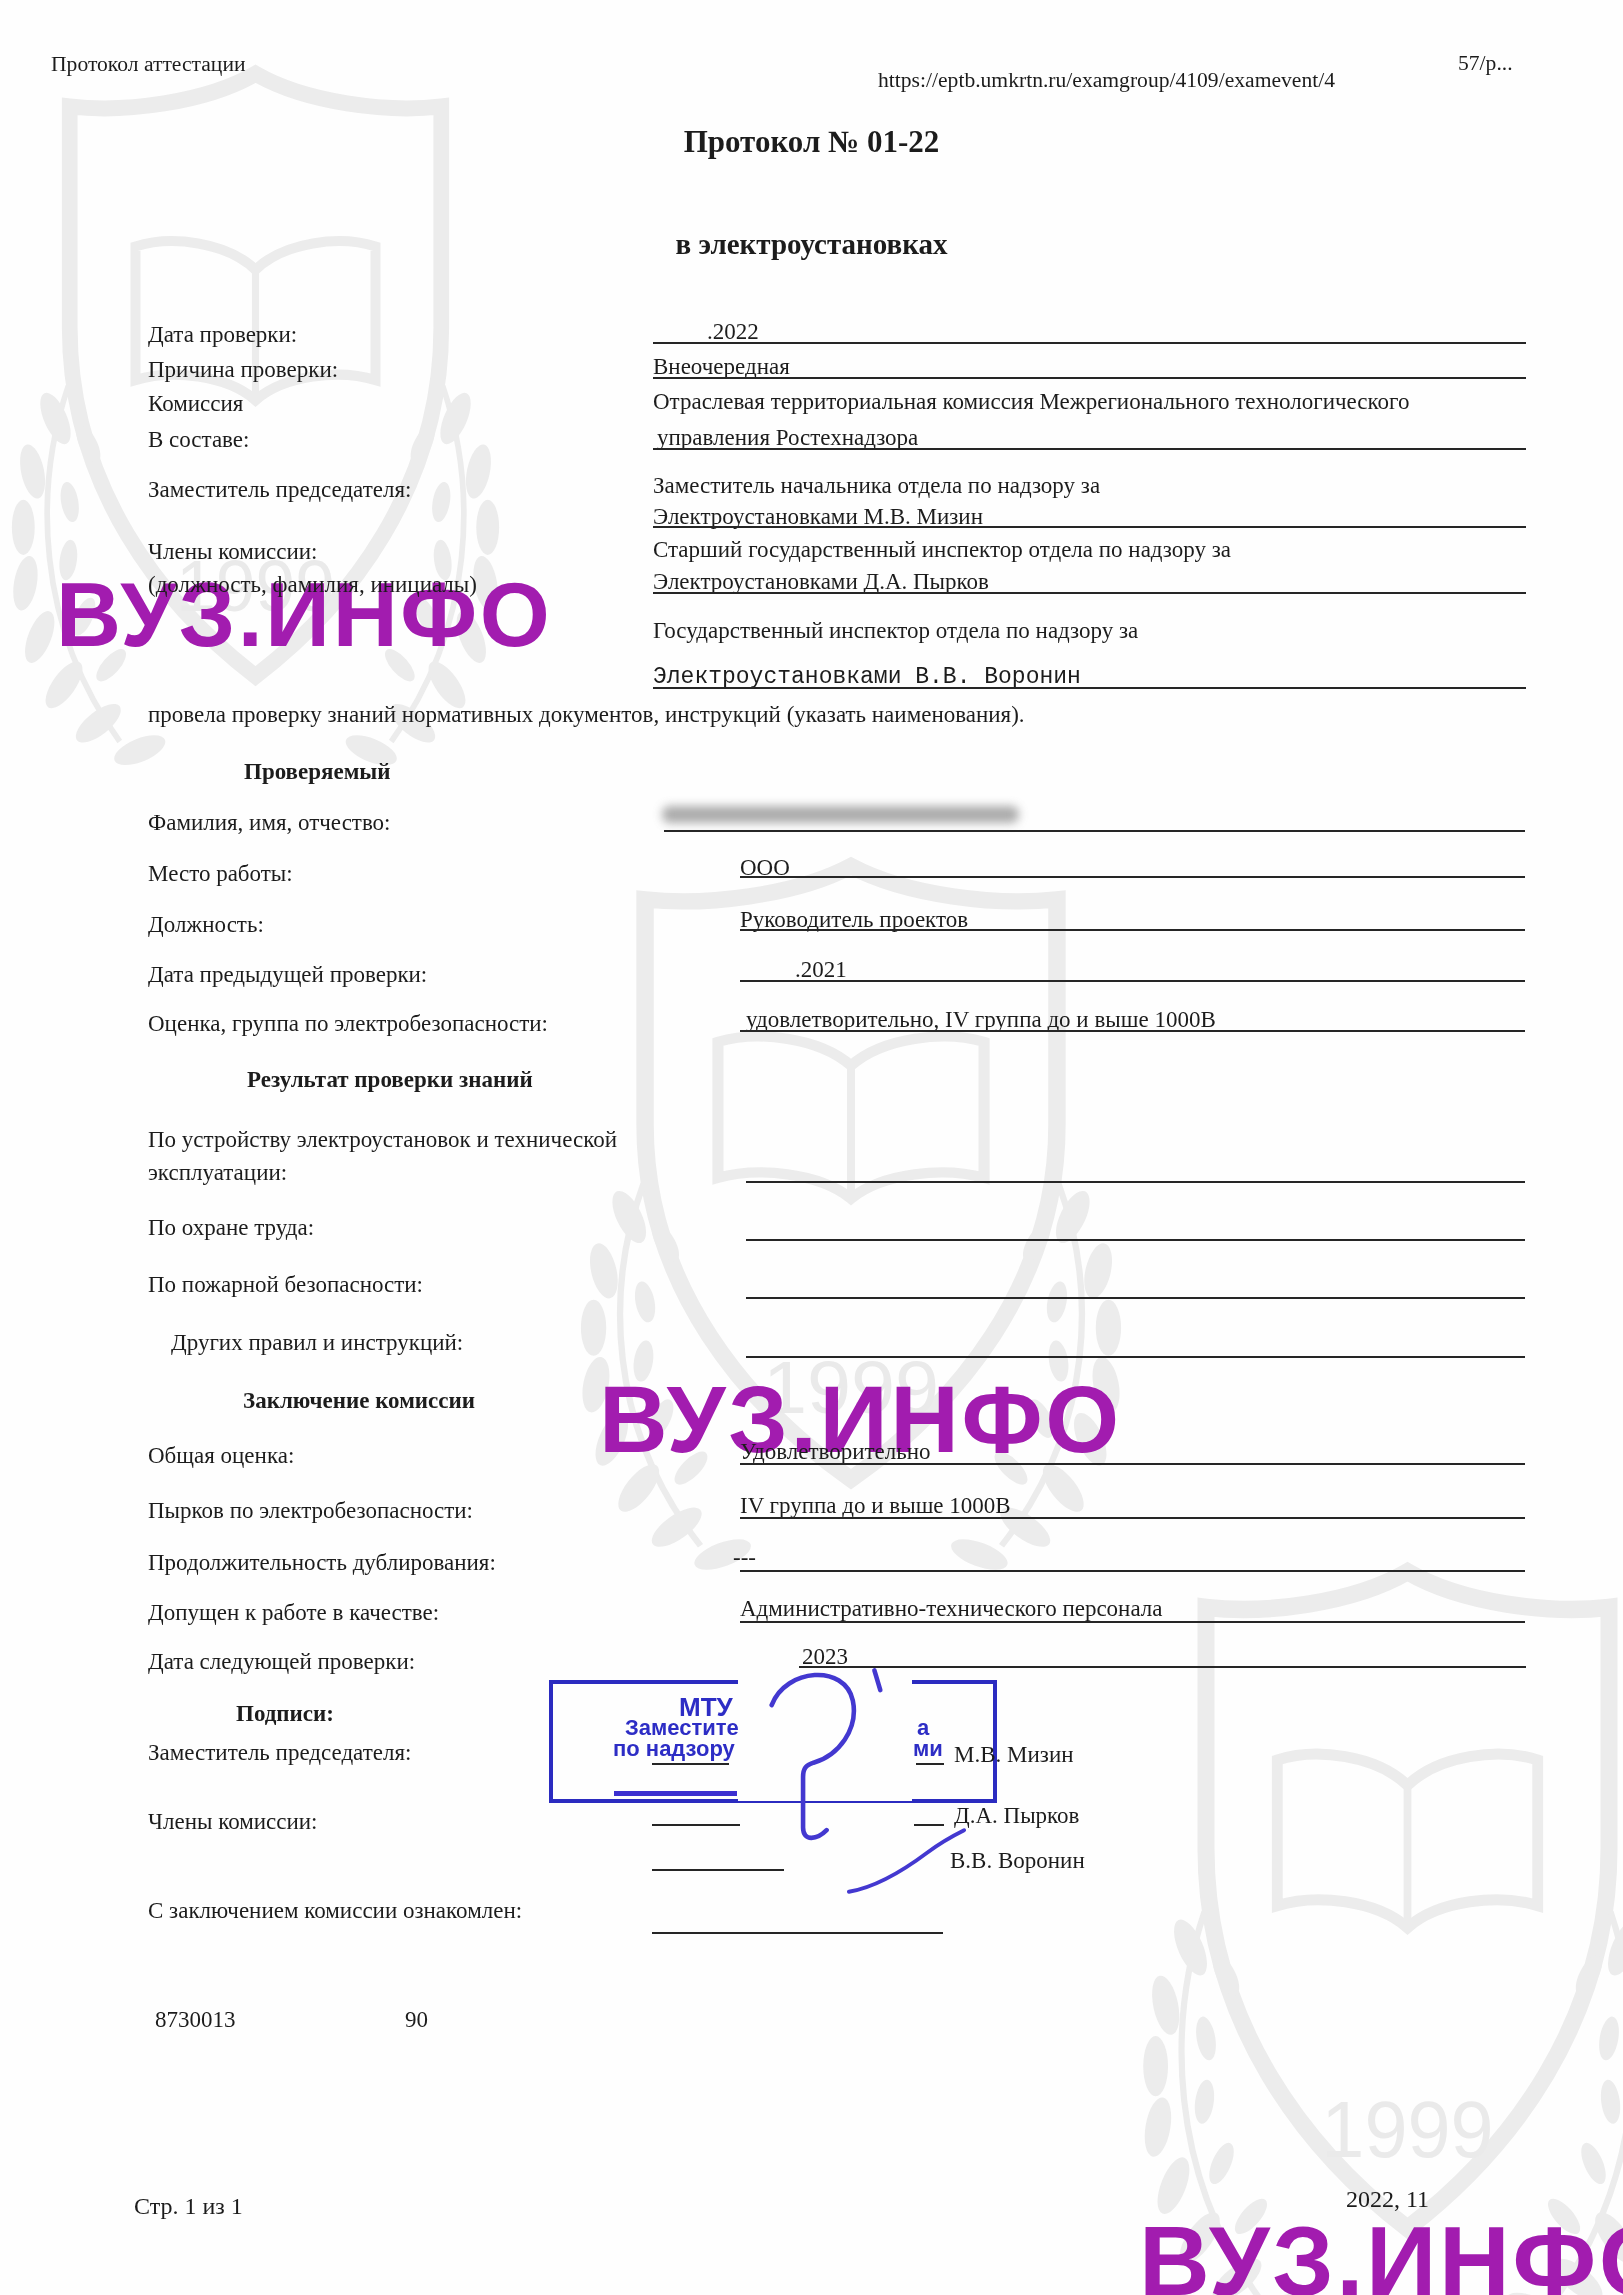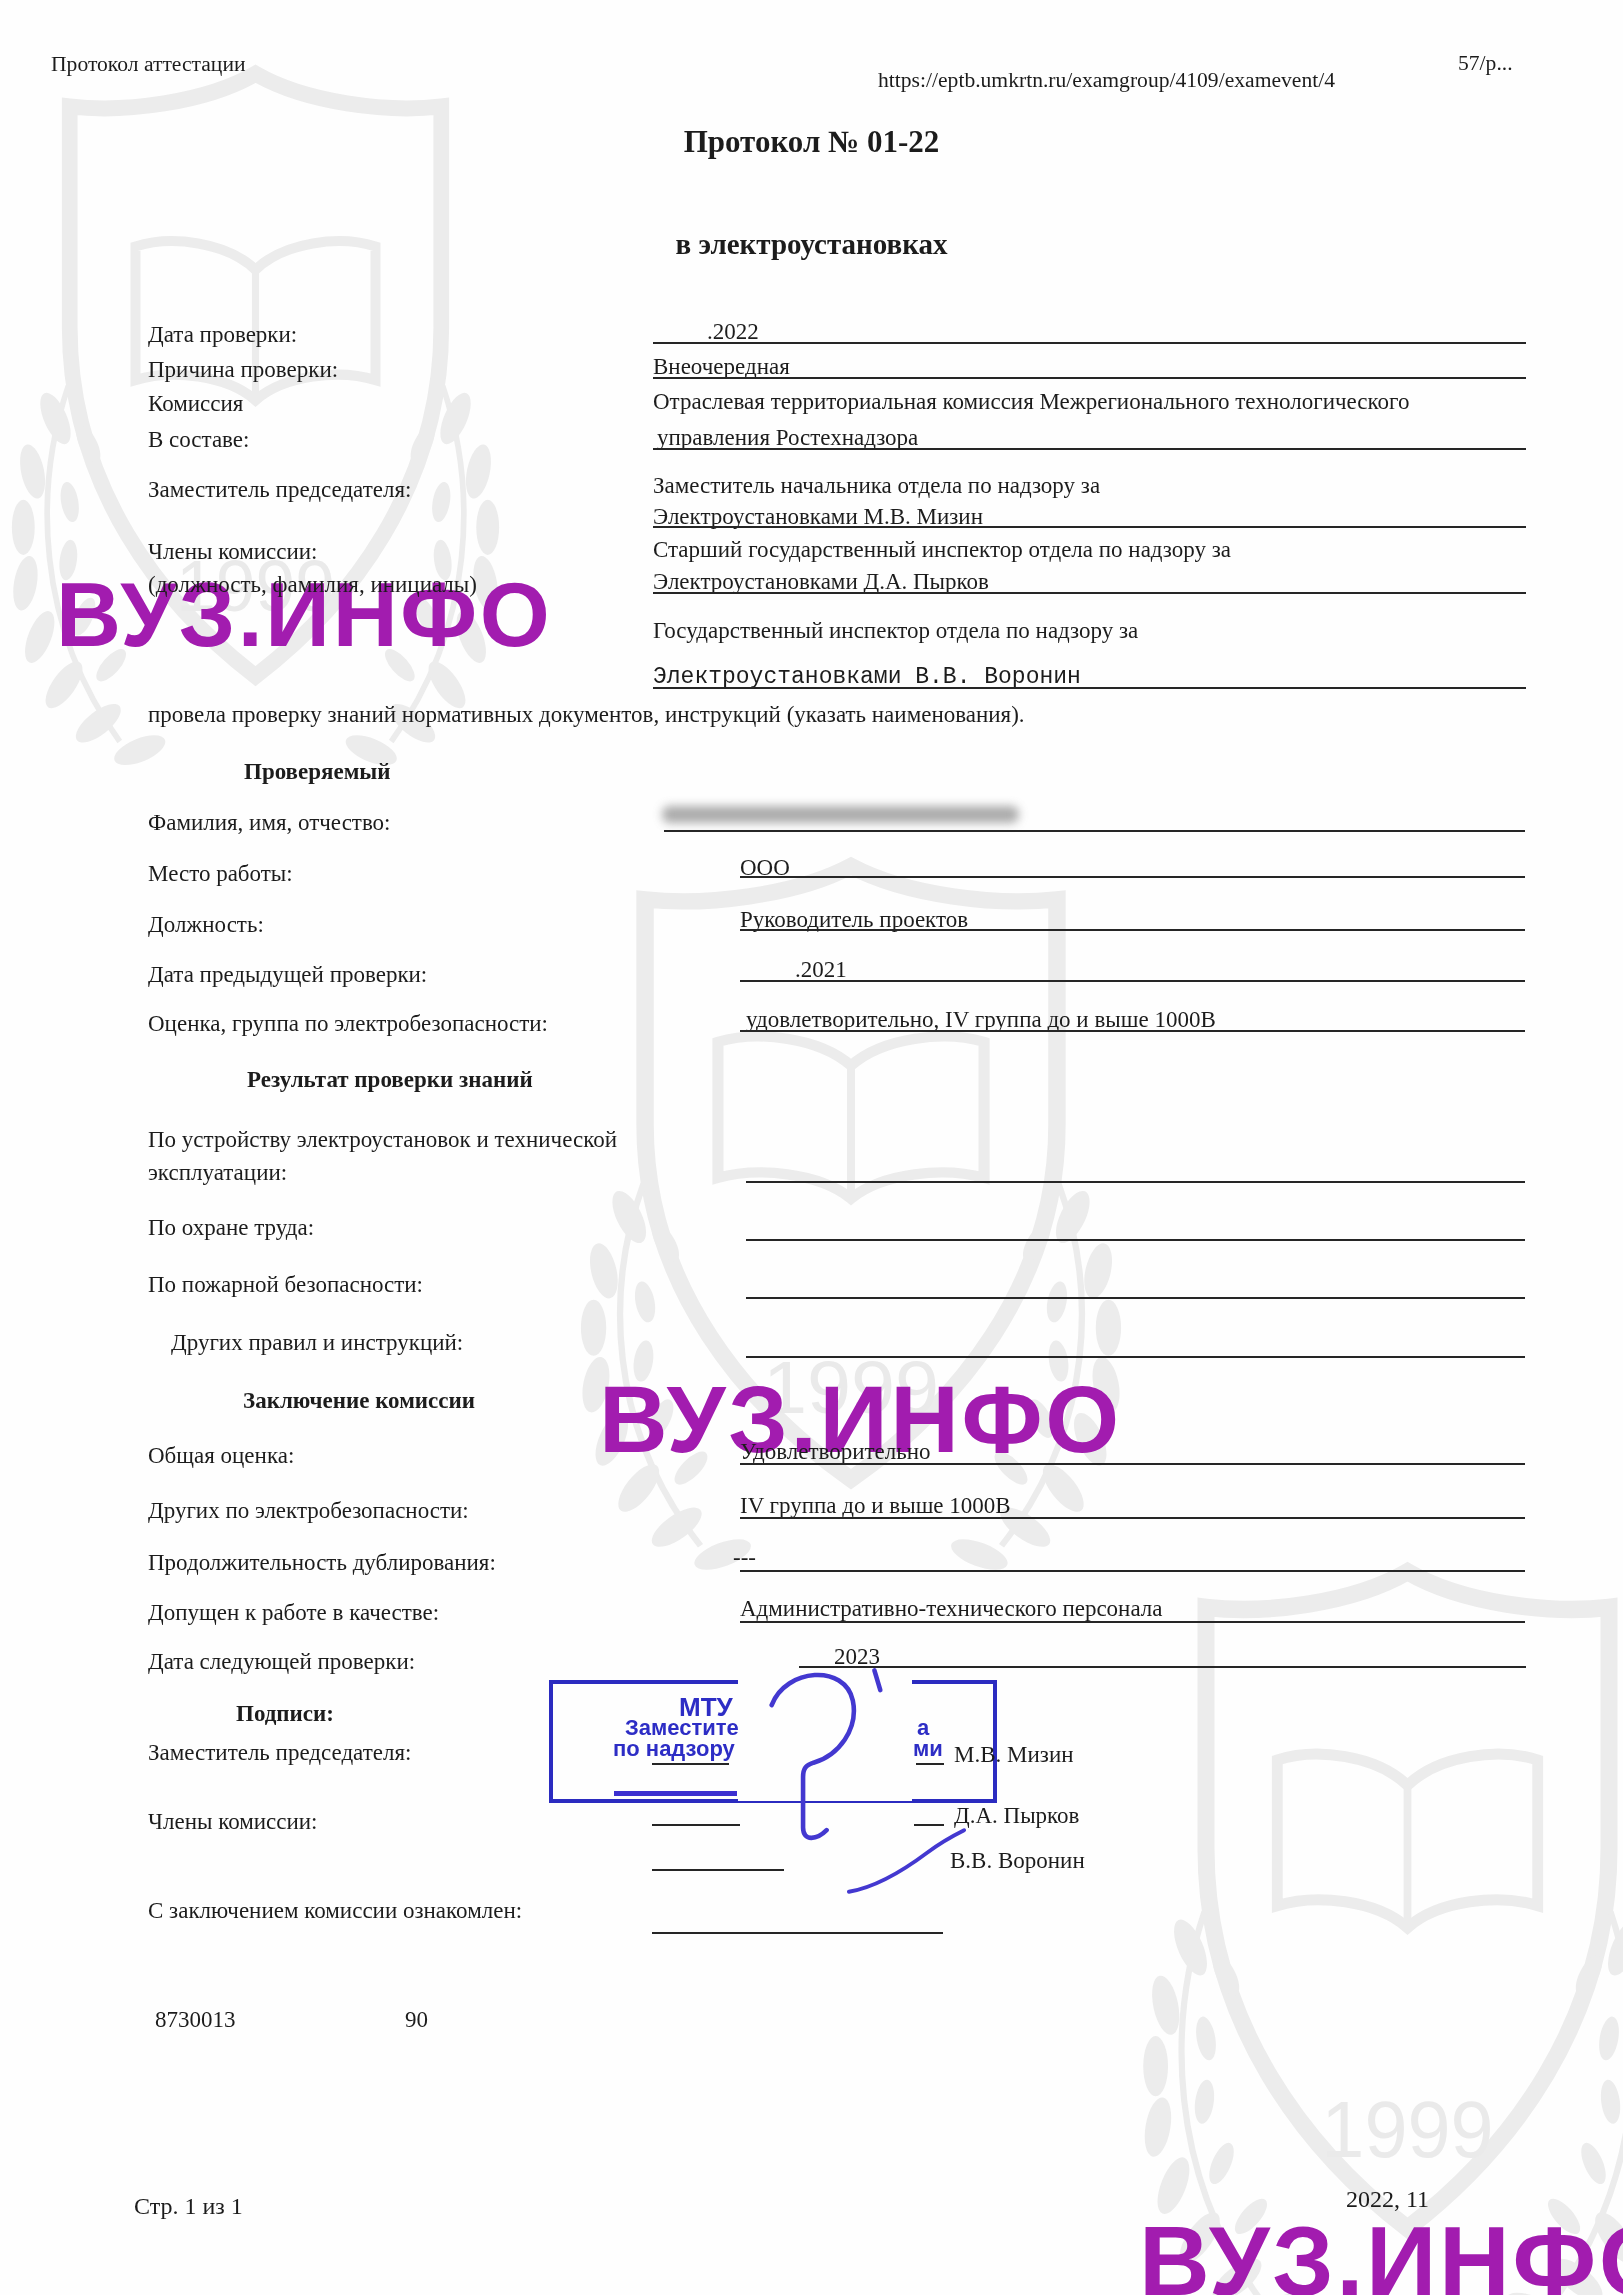--- a/index.html
+++ b/index.html
@@ -180,34 +180,34 @@
 
   <div class="abs t" style="left:148px; top:1330px;margin-left:23px;">Других правил и инструкций:</div>
   <div class="ln" style="left:746px; top:1356px; width:779px;"></div>
 
   <div class="abs t b" style="left:243px; top:1388px;">Заключение комиссии</div>
 
   <div class="abs t" style="left:148px; top:1443px;">Общая оценка:</div>
   <div class="abs t" style="left:740px; top:1439px;">Удовлетворительно</div>
   <div class="ln" style="left:740px; top:1463px; width:785px;"></div>
 
-  <div class="abs t" style="left:148px; top:1498px;">Других по электробезопасности:</div>
+  <div class="abs t" style="left:148px; top:1498px;">Пырков по электробезопасности:</div>
   <div class="abs t" style="left:740px; top:1493px;">IV группа до и выше 1000В</div>
   <div class="ln" style="left:740px; top:1517px; width:785px;"></div>
 
   <div class="abs t" style="left:148px; top:1550px;">Продолжительность дублирования:</div>
   <div class="abs t" style="left:733px; top:1545px;">---</div>
   <div class="ln" style="left:740px; top:1570px; width:785px;"></div>
 
   <div class="abs t" style="left:148px; top:1600px;">Допущен к работе в качестве:</div>
   <div class="abs t" style="left:740px; top:1596px;">Административно-технического персонала</div>
   <div class="ln" style="left:740px; top:1621px; width:785px;"></div>
 
   <div class="abs t" style="left:148px; top:1649px;">Дата следующей проверки:</div>
-  <div class="abs t" style="left:802px; top:1644px;margin-left:32px;">2023</div>
+  <div class="abs t" style="left:802px; top:1644px;">2023</div>
   <div class="ln thick" style="left:799px; top:1666px; width:727px;"></div>
 
   <div class="abs t b" style="left:236px; top:1701px;">Подписи:</div>
 
   <div class="stamp">
     <div class="stamp-t" style="left:126px; top:7.9px; font-size:26px;">МТУ</div>
     <div class="stamp-t" style="left:72px; top:31px;">Заместител</div>
     <div class="stamp-t" style="left:60px; top:52px;">по надзору з</div>
     <div class="stamp-hole"></div>
     <div class="stamp-t" style="left:364px; top:31px;">а</div>

